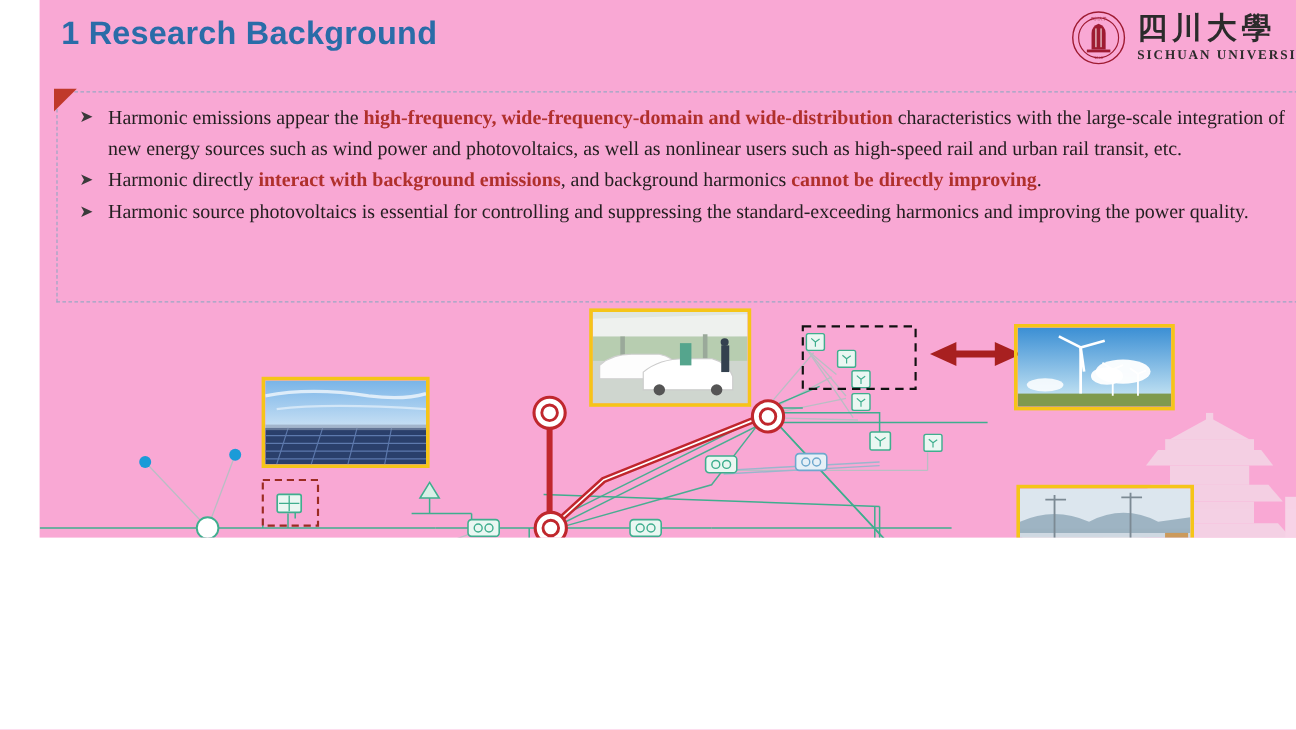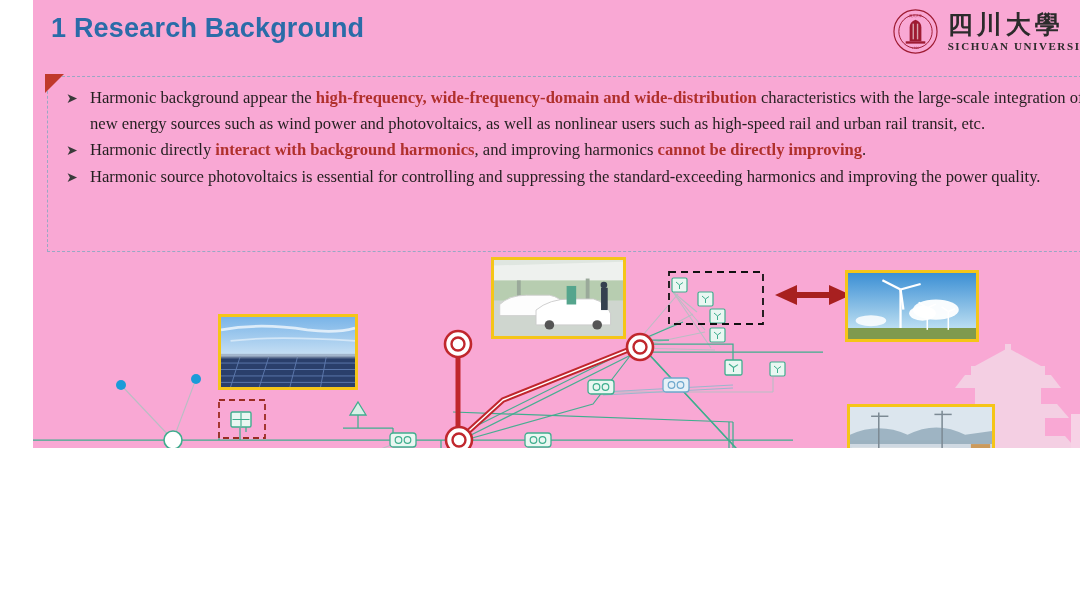--- a/index.html
+++ b/index.html
@@ -103,22 +103,22 @@
     <div class="logo-text">
       <div class="logo-cn">四川大學</div>
       <div class="logo-en">SICHUAN UNIVERSITY</div>
     </div>
   </div>
 
   <div class="panel">
     <span class="corner tl"></span>
     <span class="corner br"></span>
     <div class="bullets" id="bullets">
-        <div class="bullet"><span class="arrow">➤</span><span>Harmonic background appear the </span><span class="hl">high-frequency, wide-frequency-domain and wide-distribution</span><span> characteristics with the large-scale integration of new energy sources such as wind power and photovoltaics, as well as nonlinear users such as high-speed rail and urban rail transit, etc.</span></div>
-        <div class="bullet"><span class="arrow">➤</span><span>Harmonic directly </span><span class="hl">interact with background harmonics</span><span>, and improving harmonics </span><span class="hl">cannot be directly improving</span><span>.</span></div>
+        <div class="bullet"><span class="arrow">➤</span><span>Harmonic emissions appear the </span><span class="hl">high-frequency, wide-frequency-domain and wide-distribution</span><span> characteristics with the large-scale integration of new energy sources such as wind power and photovoltaics, as well as nonlinear users such as high-speed rail and urban rail transit, etc.</span></div>
+        <div class="bullet"><span class="arrow">➤</span><span>Harmonic directly </span><span class="hl">interact with background emissions</span><span>, and background harmonics </span><span class="hl">cannot be directly improving</span><span>.</span></div>
         <div class="bullet"><span class="arrow">➤</span><span>Harmonic source photovoltaics is essential for controlling and suppressing the standard-exceeding harmonics and improving the power quality.</span></div>
       </div>
   </div>
 
   <div class="diagram">
 
     <svg class="net" viewBox="0 0 1080 356">
       <defs>
         <marker id="redarrow" markerWidth="9" markerHeight="9" refX="2" refY="4.5" orient="auto">
           <path d="M0,0 L9,4.5 L0,9 Z" fill="#b52121"></path>

